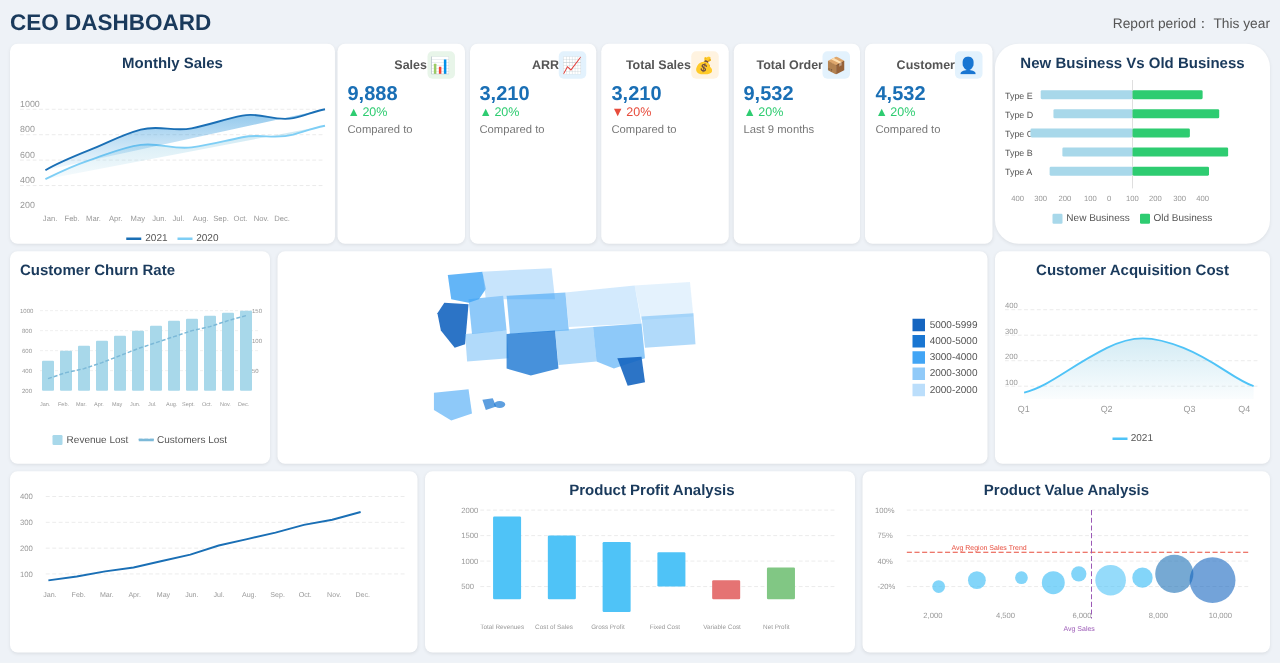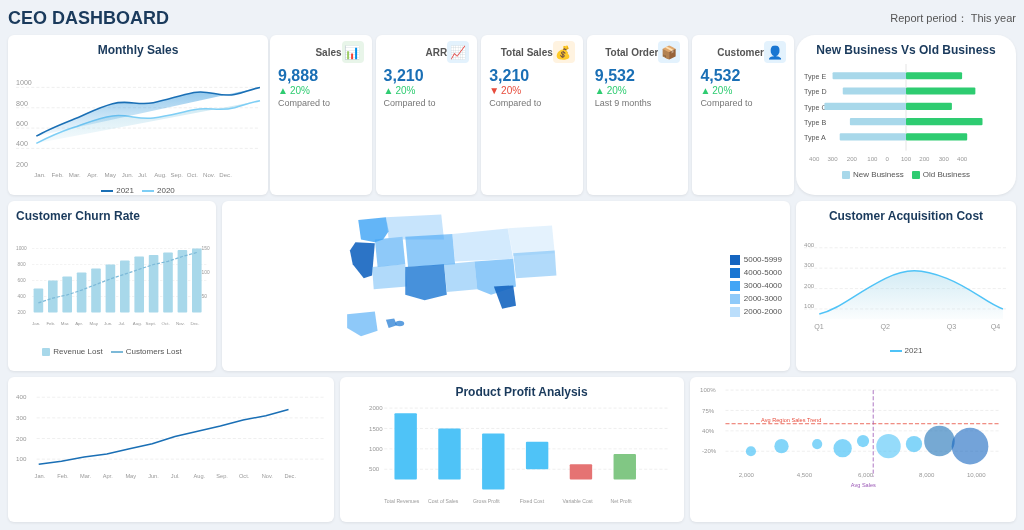--- a/index.html
+++ b/index.html
@@ -614,20 +614,21 @@
           <text x="58" y="98" font-size="5" fill="#999">Cost of Sales</text>
           <text x="102" y="98" font-size="5" fill="#999">Gross Profit</text>
           <text x="148" y="98" font-size="5" fill="#999">Fixed Cost</text>
           <text x="190" y="98" font-size="5" fill="#999">Variable Cost</text>
           <text x="237" y="98" font-size="5" fill="#999">Net Profit</text>
         </svg>
       </div>
     </div>
 
     <div class="card value-card">
+      <div class="card-title">Product Value Analysis</div>
       <div class="chart-container" style="height:calc(100% - 22px);">
         <svg width="100%" height="100%" viewBox="0 0 300 105">
 
           <line x1="25" y1="5" x2="295" y2="5" stroke="#e0e0e0" stroke-width="0.5" stroke-dasharray="3,2"></line>
           <line x1="25" y1="25" x2="295" y2="25" stroke="#e0e0e0" stroke-width="0.5" stroke-dasharray="3,2"></line>
           <line x1="25" y1="45" x2="295" y2="45" stroke="#e0e0e0" stroke-width="0.5" stroke-dasharray="3,2"></line>
           <line x1="25" y1="65" x2="295" y2="65" stroke="#e0e0e0" stroke-width="0.5" stroke-dasharray="3,2"></line>
 
           <text x="0" y="7" font-size="6" fill="#999">100%</text>
           <text x="2" y="27" font-size="6" fill="#999">75%</text>

